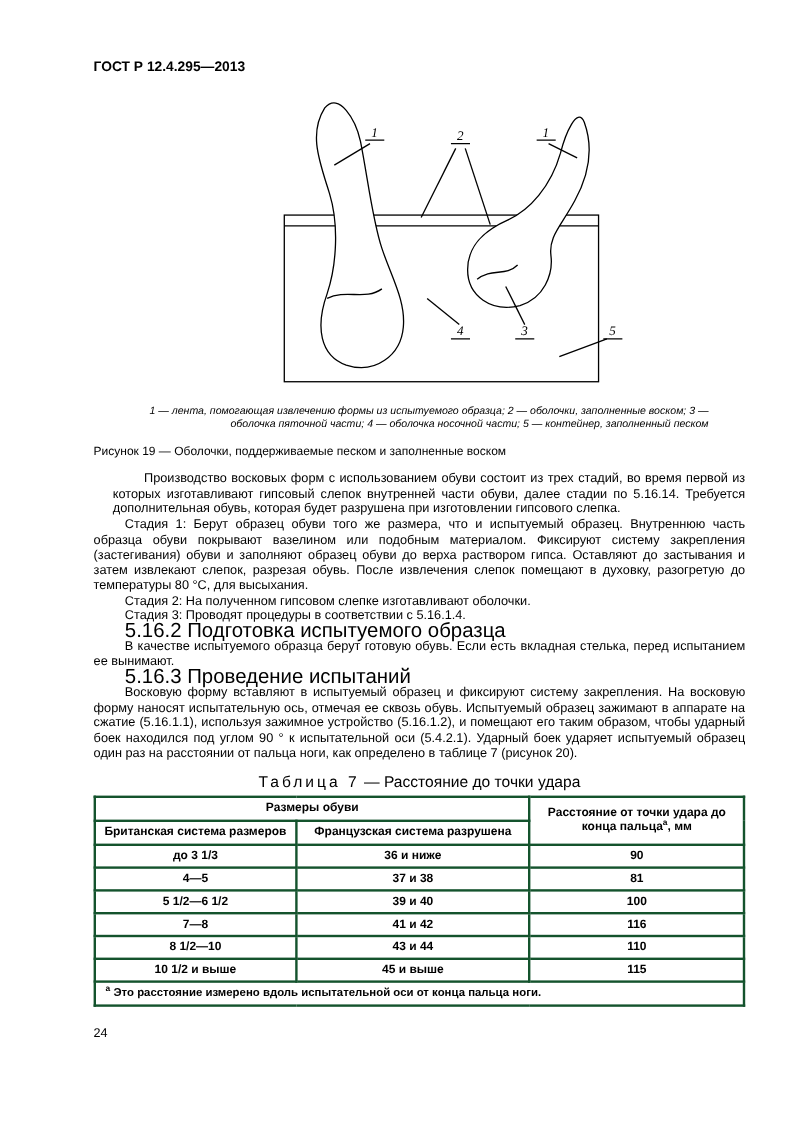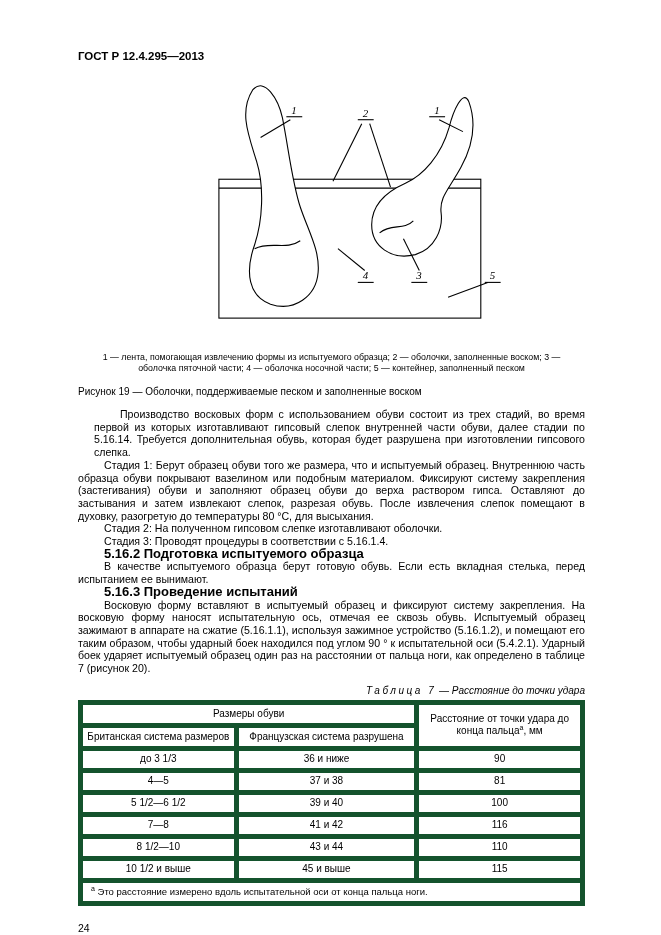--- a/index.html
+++ b/index.html
@@ -1,45 +1,45 @@
 <!DOCTYPE html>
 <html><head>
 <meta charset="utf-8">
 <style>
   html,body { margin:0; padding:0; background:#e8e8e8; }
   .page {
     width:661px; height:935px; background:#ffffff; margin:0 auto;
     position:relative; font-family:"Liberation Sans", sans-serif; color:#000;
-    box-sizing:border-box; padding:50px 76px 0 78px; overflow:hidden;
+    box-sizing:border-box; padding:50px 40px 0 78px; overflow:hidden;
   }
   .doc-header { font-size:11.5px; font-weight:bold; margin:0 0 22px 0; }
   .figure-wrap { text-align:center; margin:0; }
   .figure-wrap svg { display:inline-block; }
   .figure-legend {
-    font-size:8.8px; text-align:center; line-height:11px;
-    width:482px; margin:16px auto 0 auto;
+    font-size:8.8px; font-style:italic; text-align:right; line-height:11px;
+    width:482px; margin:0 auto 0 auto;
   }
   .figure-caption { font-size:10px; text-align:left; margin:12px 0 0 0; }
   .para {
     font-size:10.6px; line-height:12.7px; text-align:justify;
     text-indent:26px; margin:0;
   }
   .para.first { margin-top:11px;margin-left:16px; }
   .heading-b {
-    font-size:13px; line-height:12.7px; font-weight:bold;
+    font-size:17px; line-height:12.7px; font-weight:normal;
     text-indent:26px; margin:0;
   }
-  .tbl-caption { font-size:10px; margin:10px 0 4px 0; text-align:right;font-style:italic; }
+  .tbl-caption { font-size:13px; margin:10px 0 4px 0; text-align:center; }
   .tbl-caption .tbl-label { letter-spacing:2.5px; }
   table.gost {
     width:100%; border-collapse:collapse; font-size:10px; text-align:center;
     table-layout:fixed;
   }
   table.gost th, table.gost td {
-    border:5px solid #14532d; font-weight:normal; padding:3px 4px;
+    border:2px solid #14532d; font-weight:bold; padding:3px 4px;
     vertical-align:middle; line-height:12px;
   }
   table.gost td.data { padding:2.5px 4px; }
   table.gost td.footnote-cell {
     text-align:left; font-size:9.5px; padding:3px 8px;
   }
   .col-b { width:31%; } .col-f { width:36%; } .col-d { width:33%; }
   .page-number { font-size:10.5px; margin-top:16px; }
   sup { font-size:7px; vertical-align:super; line-height:0; }
   .fig-label { font-size:11px; font-style:italic; font-family:"Liberation Serif", serif; }

